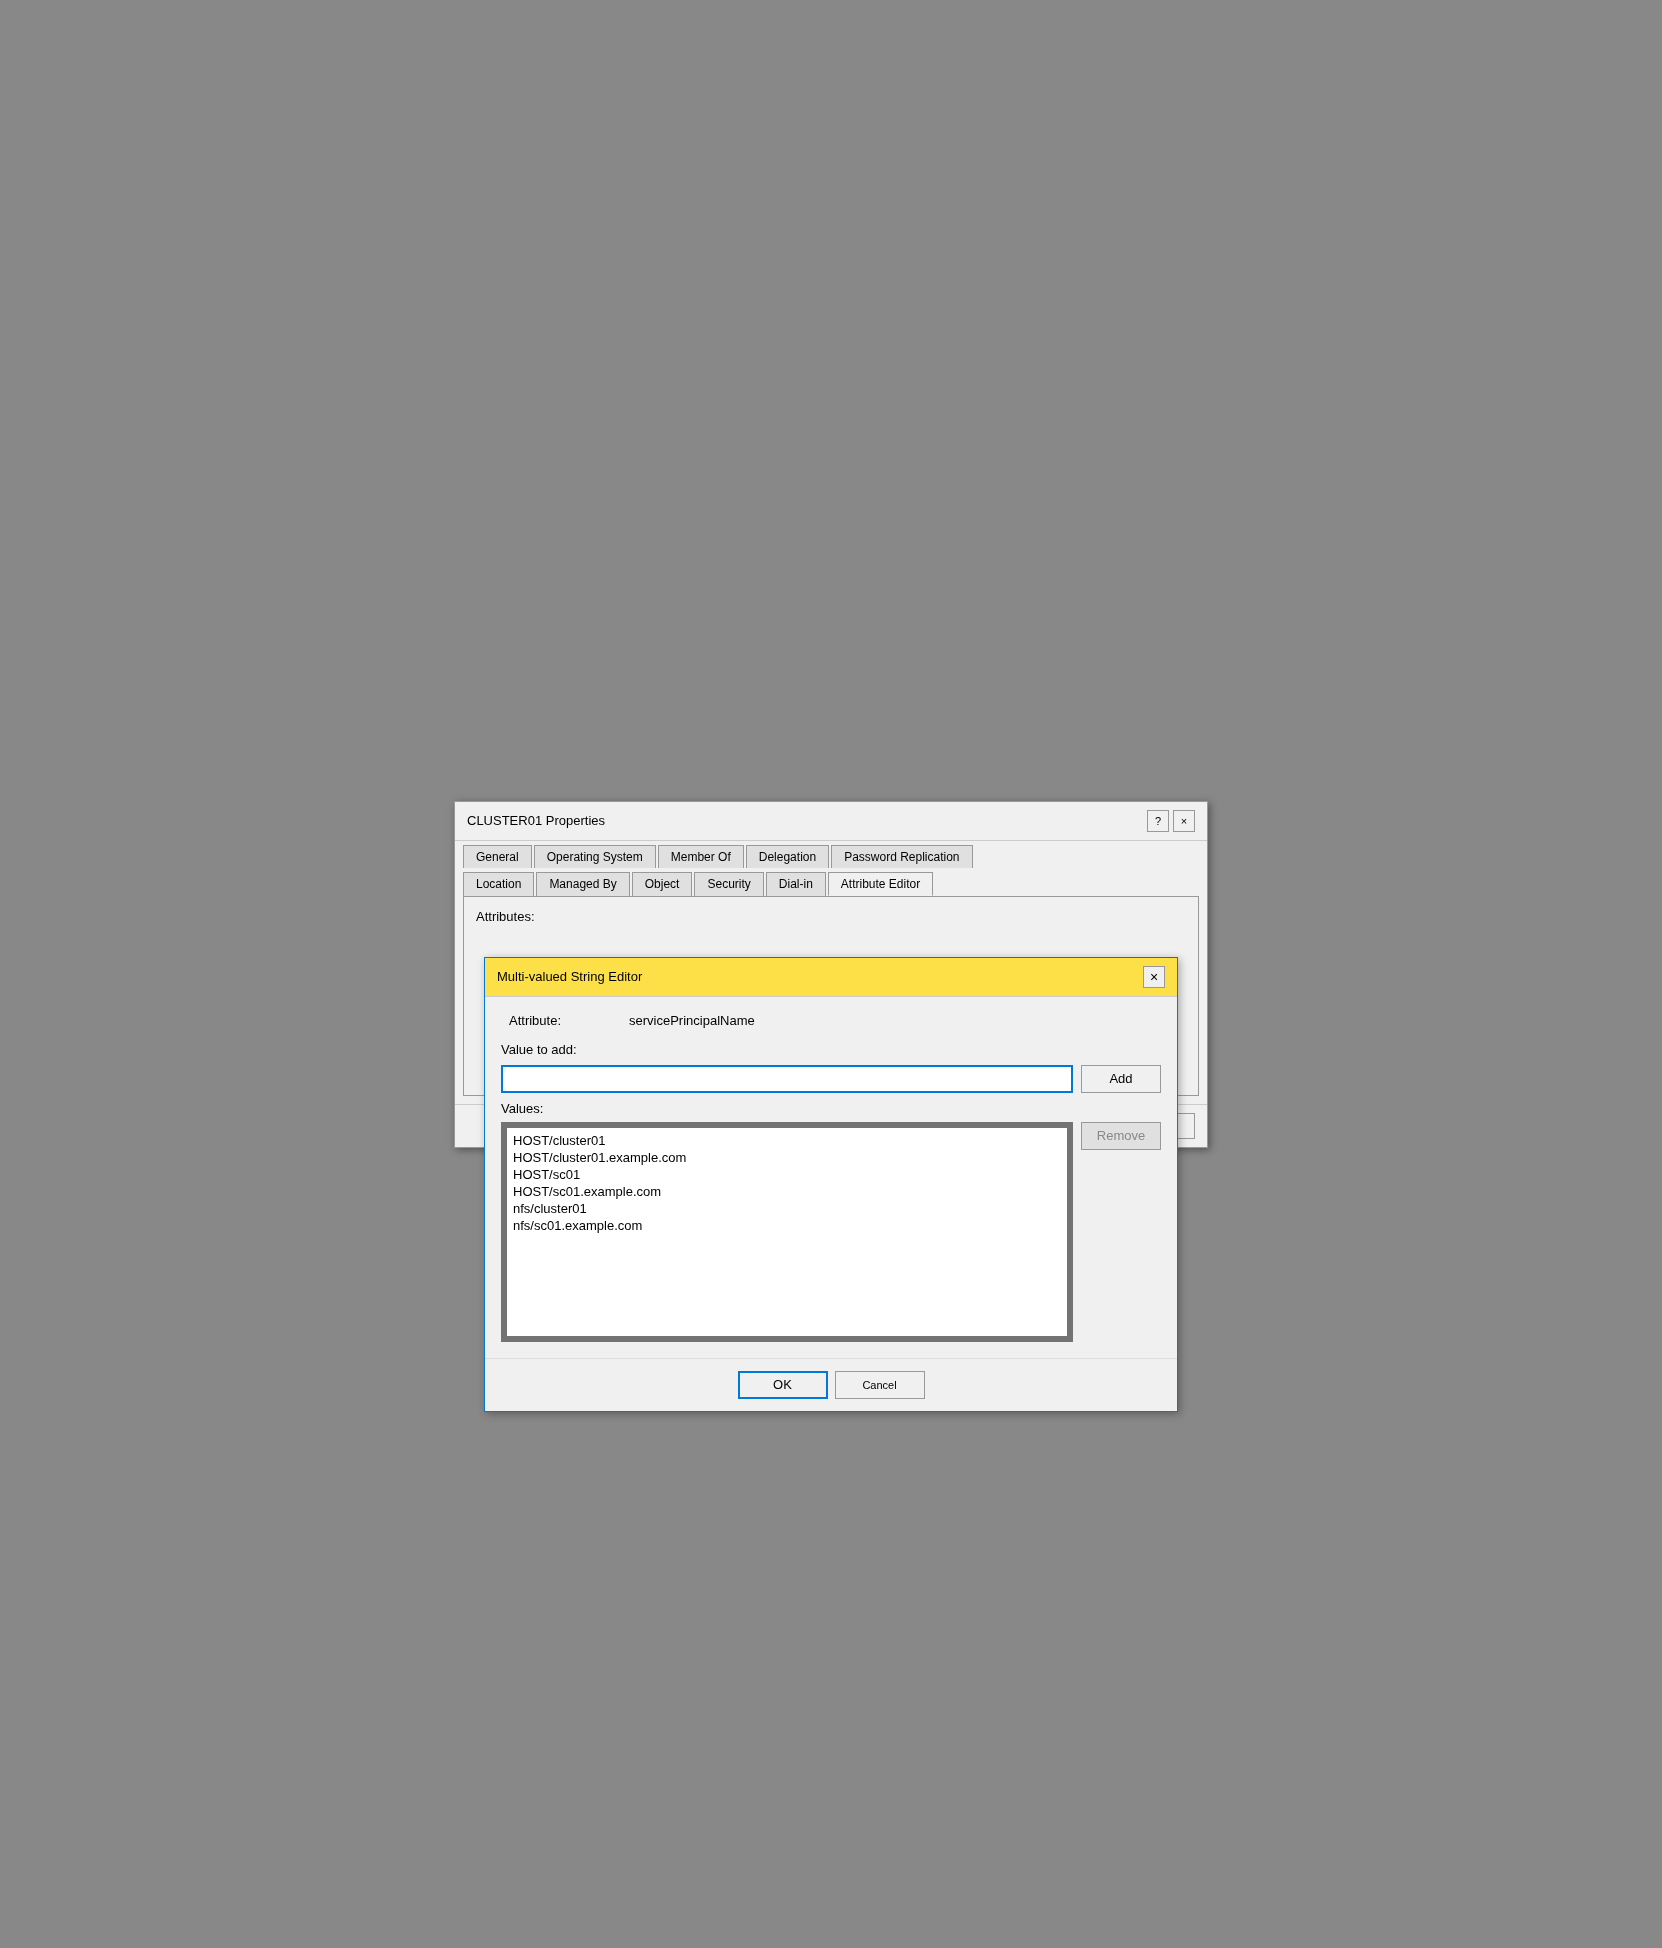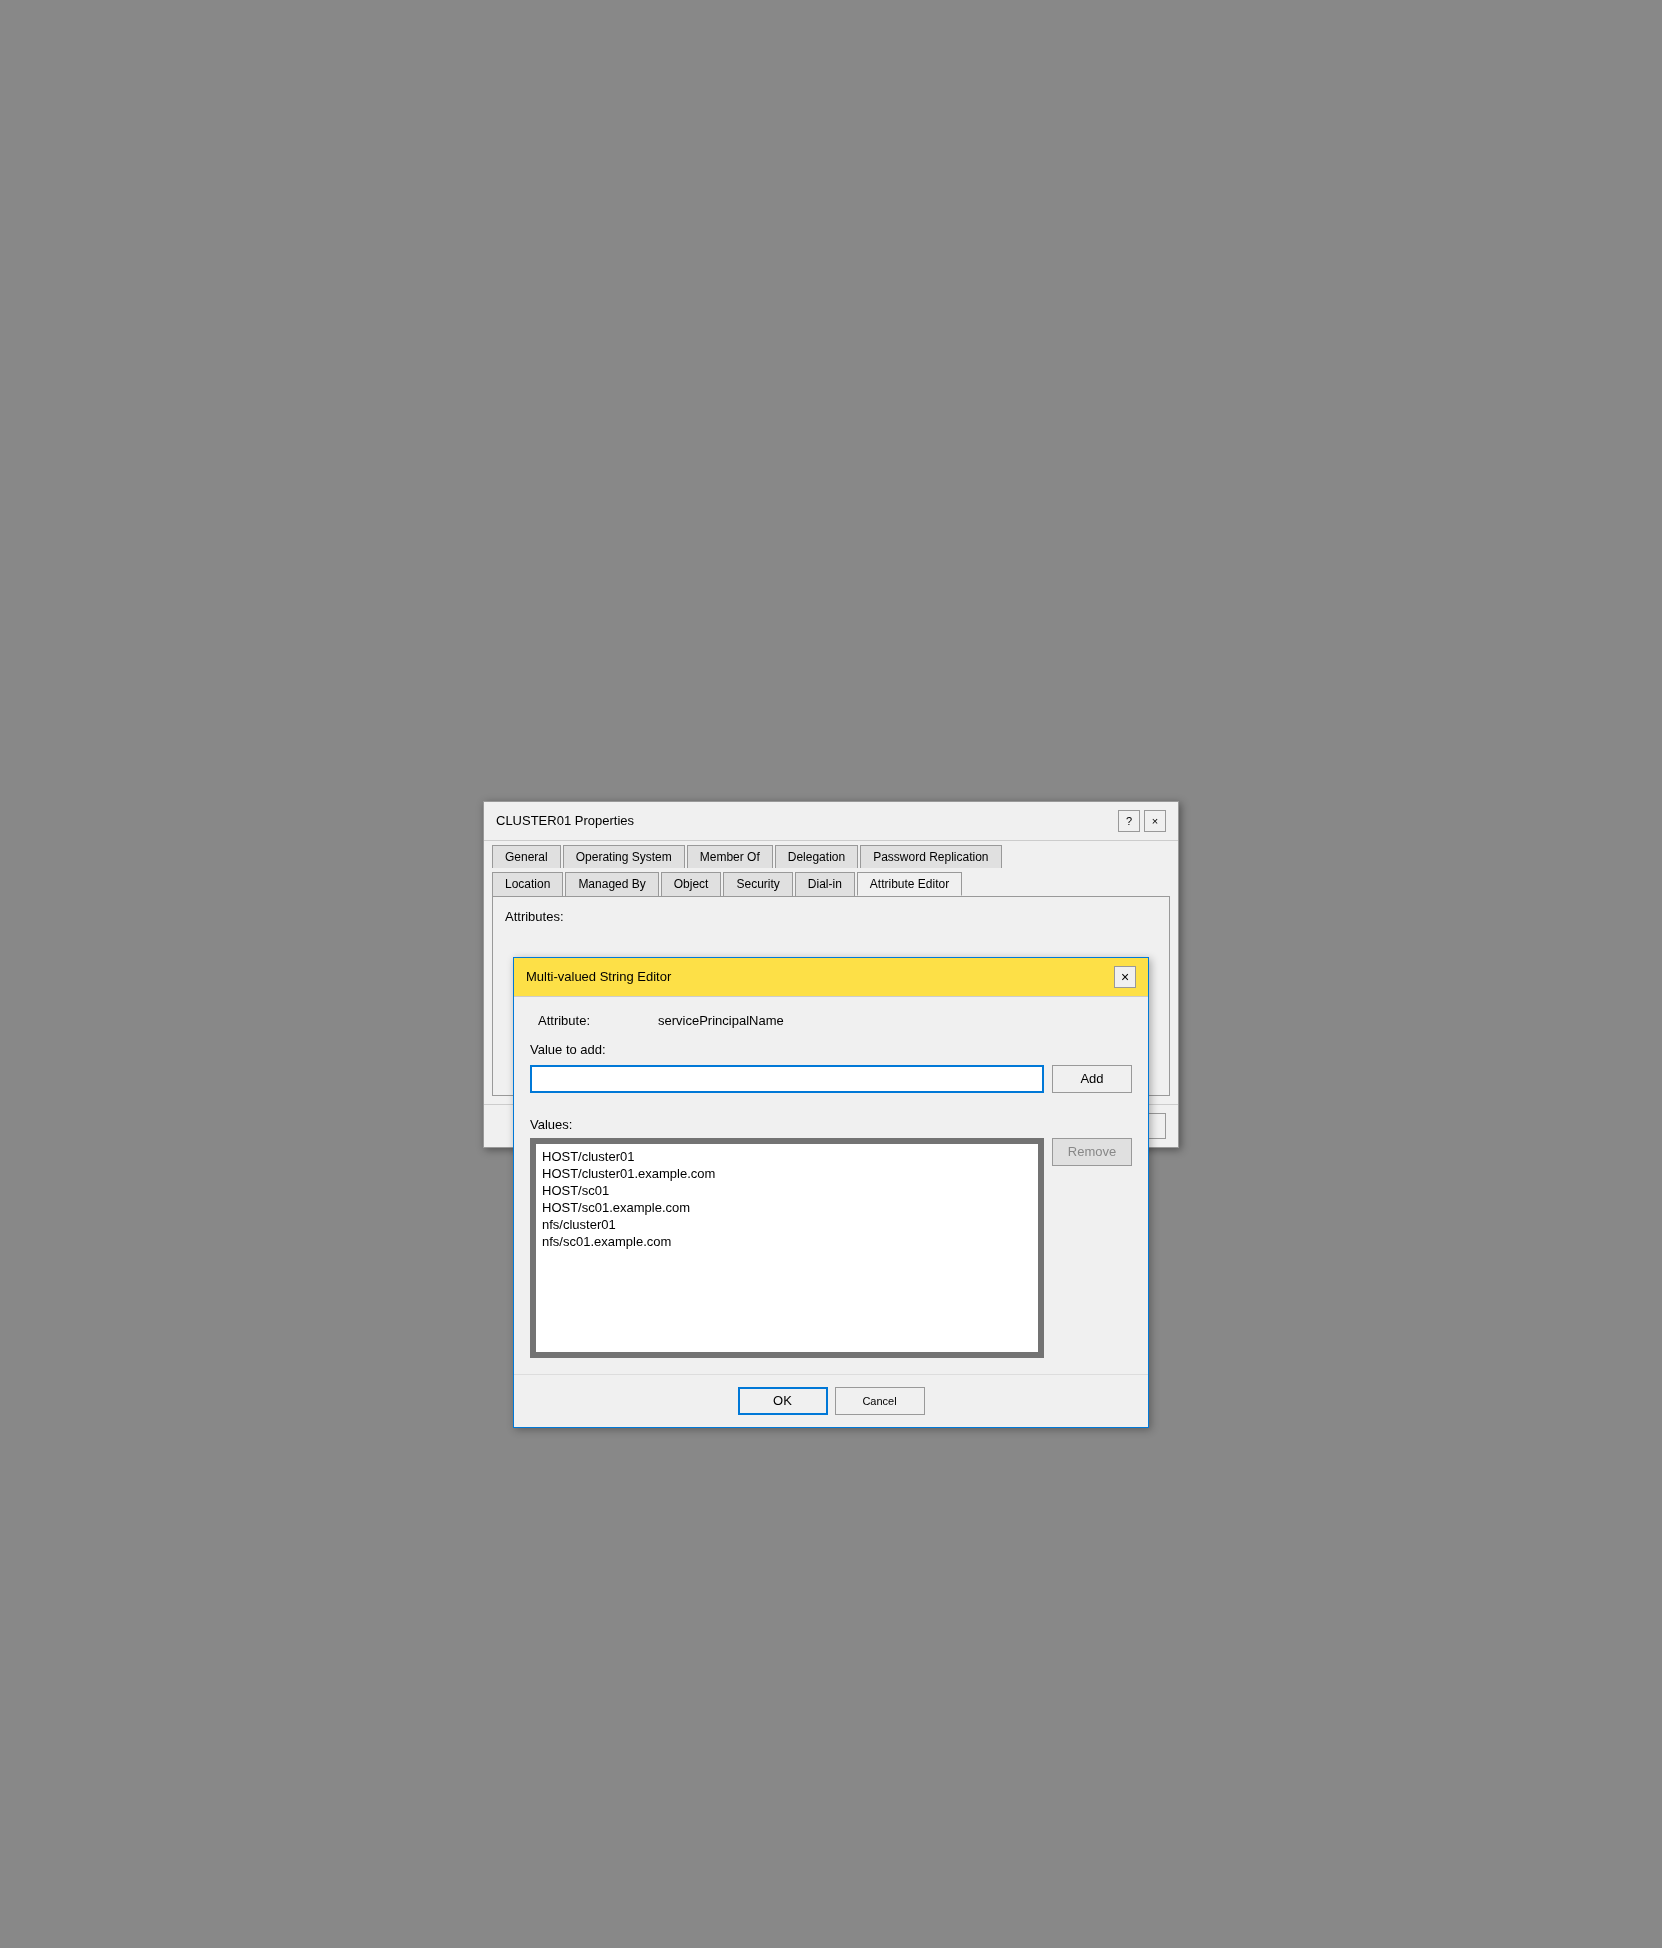--- a/index.html
+++ b/index.html
@@ -9,21 +9,21 @@
       justify-content: center;
       align-items: center;
       min-height: 100vh;
       font-family: 'Segoe UI', Tahoma, sans-serif;
       font-size: 13px;
     }
 
     .outer-window {
       background: #f0f0f0;
       border: 1px solid #999;
-      width: 696px;
+      width: 754px;
       box-shadow: 2px 2px 8px rgba(0,0,0,0.4);
       position: relative;
     }
 
     .title-bar {
       background: #f0f0f0;
       border-bottom: 1px solid #ccc;
       padding: 8px 12px;
       display: flex;
       align-items: center;
@@ -204,21 +204,21 @@
     }
 
     .modal-value-label {
       font-size: 13px;
       margin-bottom: 8px;
     }
 
     .modal-input-row {
       display: flex;
       gap: 8px;
-      margin-bottom: 24px;
+      margin-bottom: 8px;
       align-items: flex-start;
     }
 
     .modal-input {
       flex: 1;
       height: 28px;
       border: 2px solid #0078d7;
       padding: 2px 4px;
       font-size: 13px;
       outline: none;

